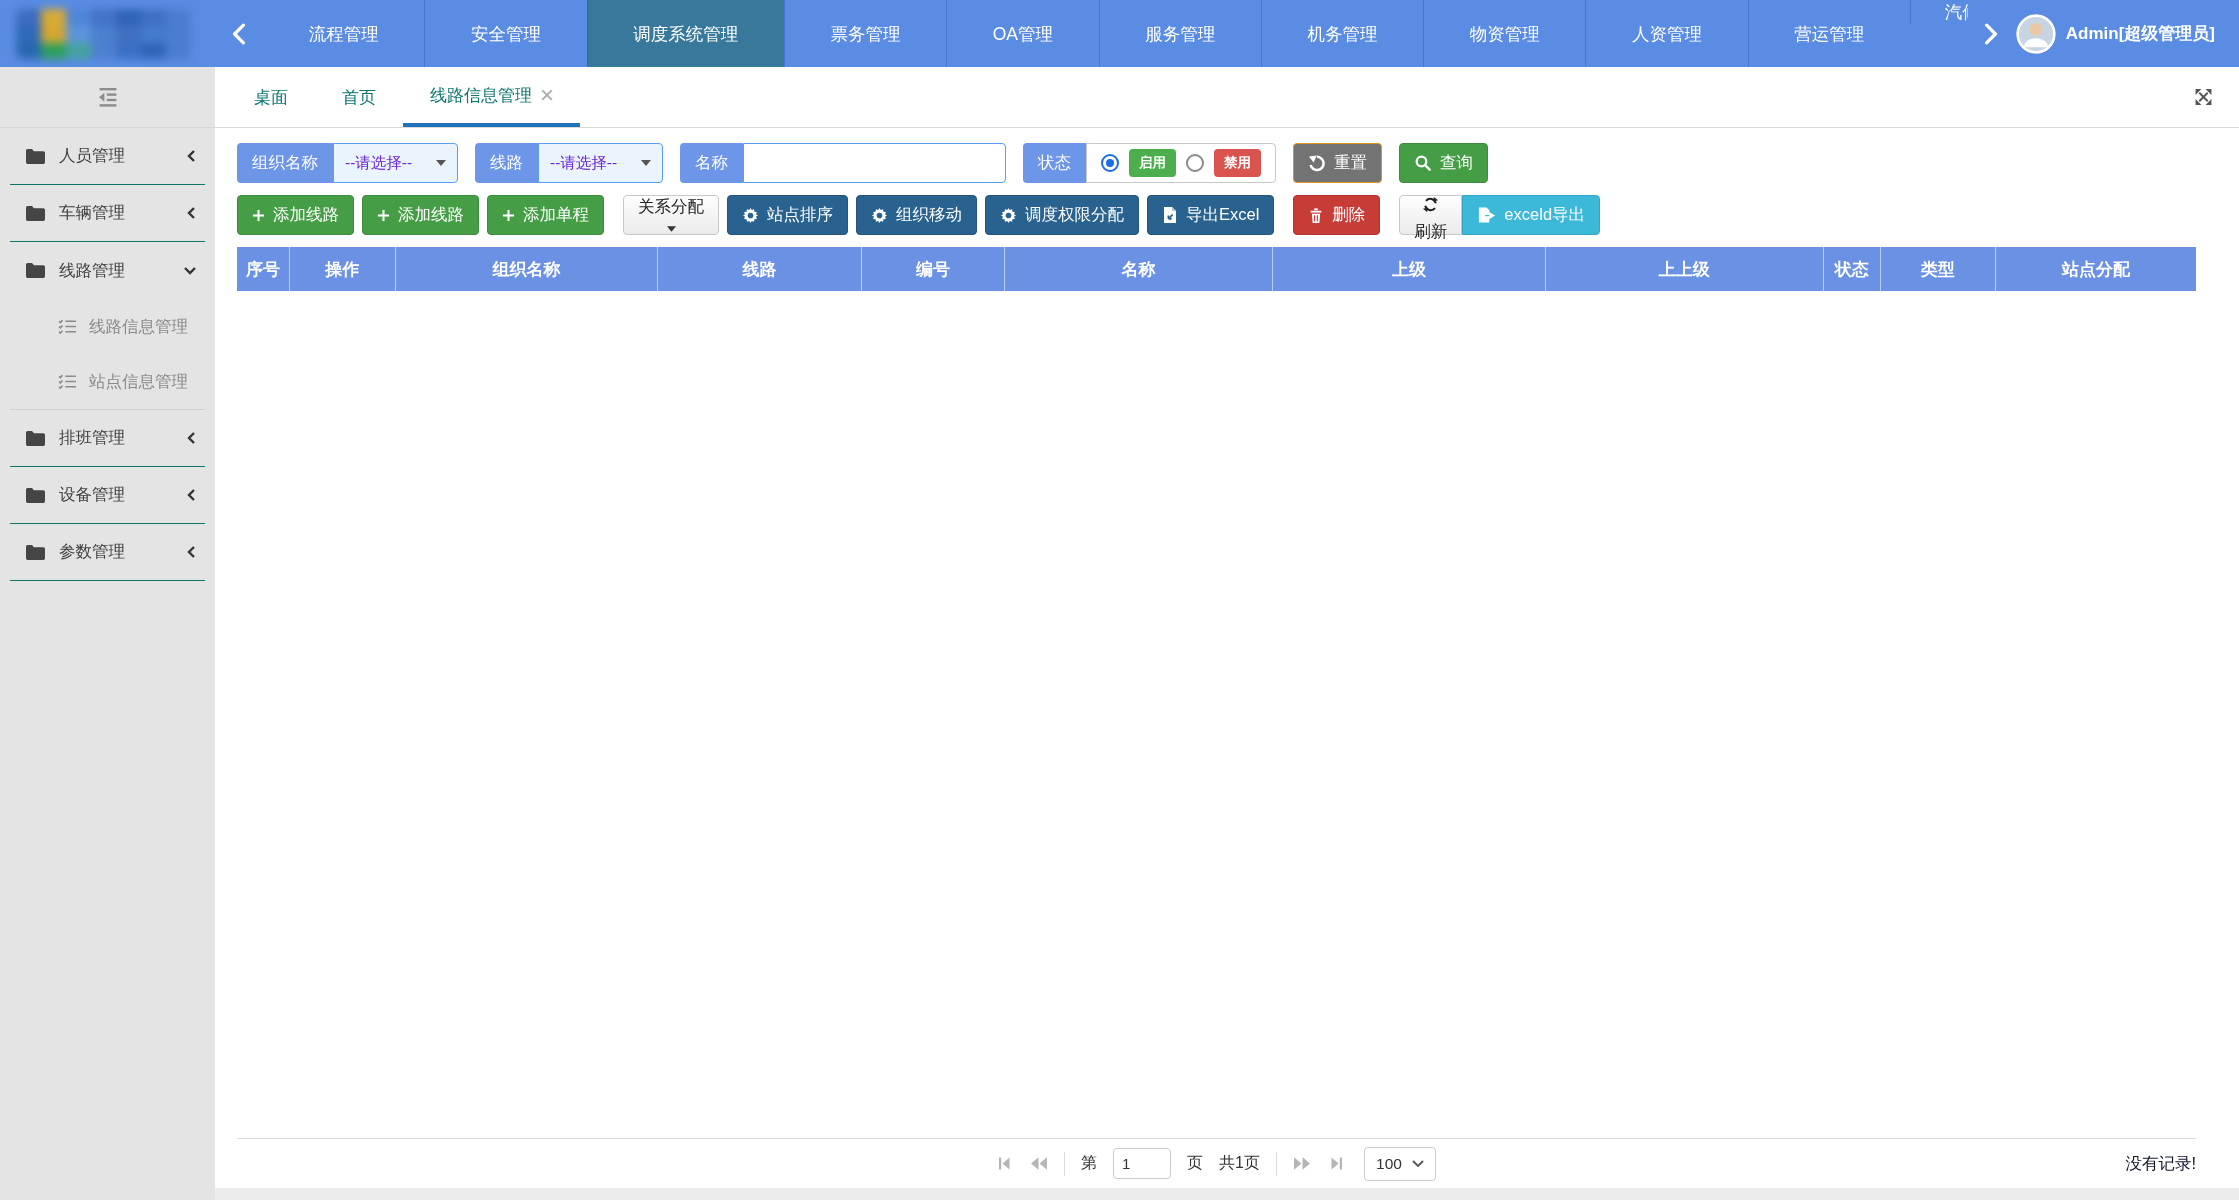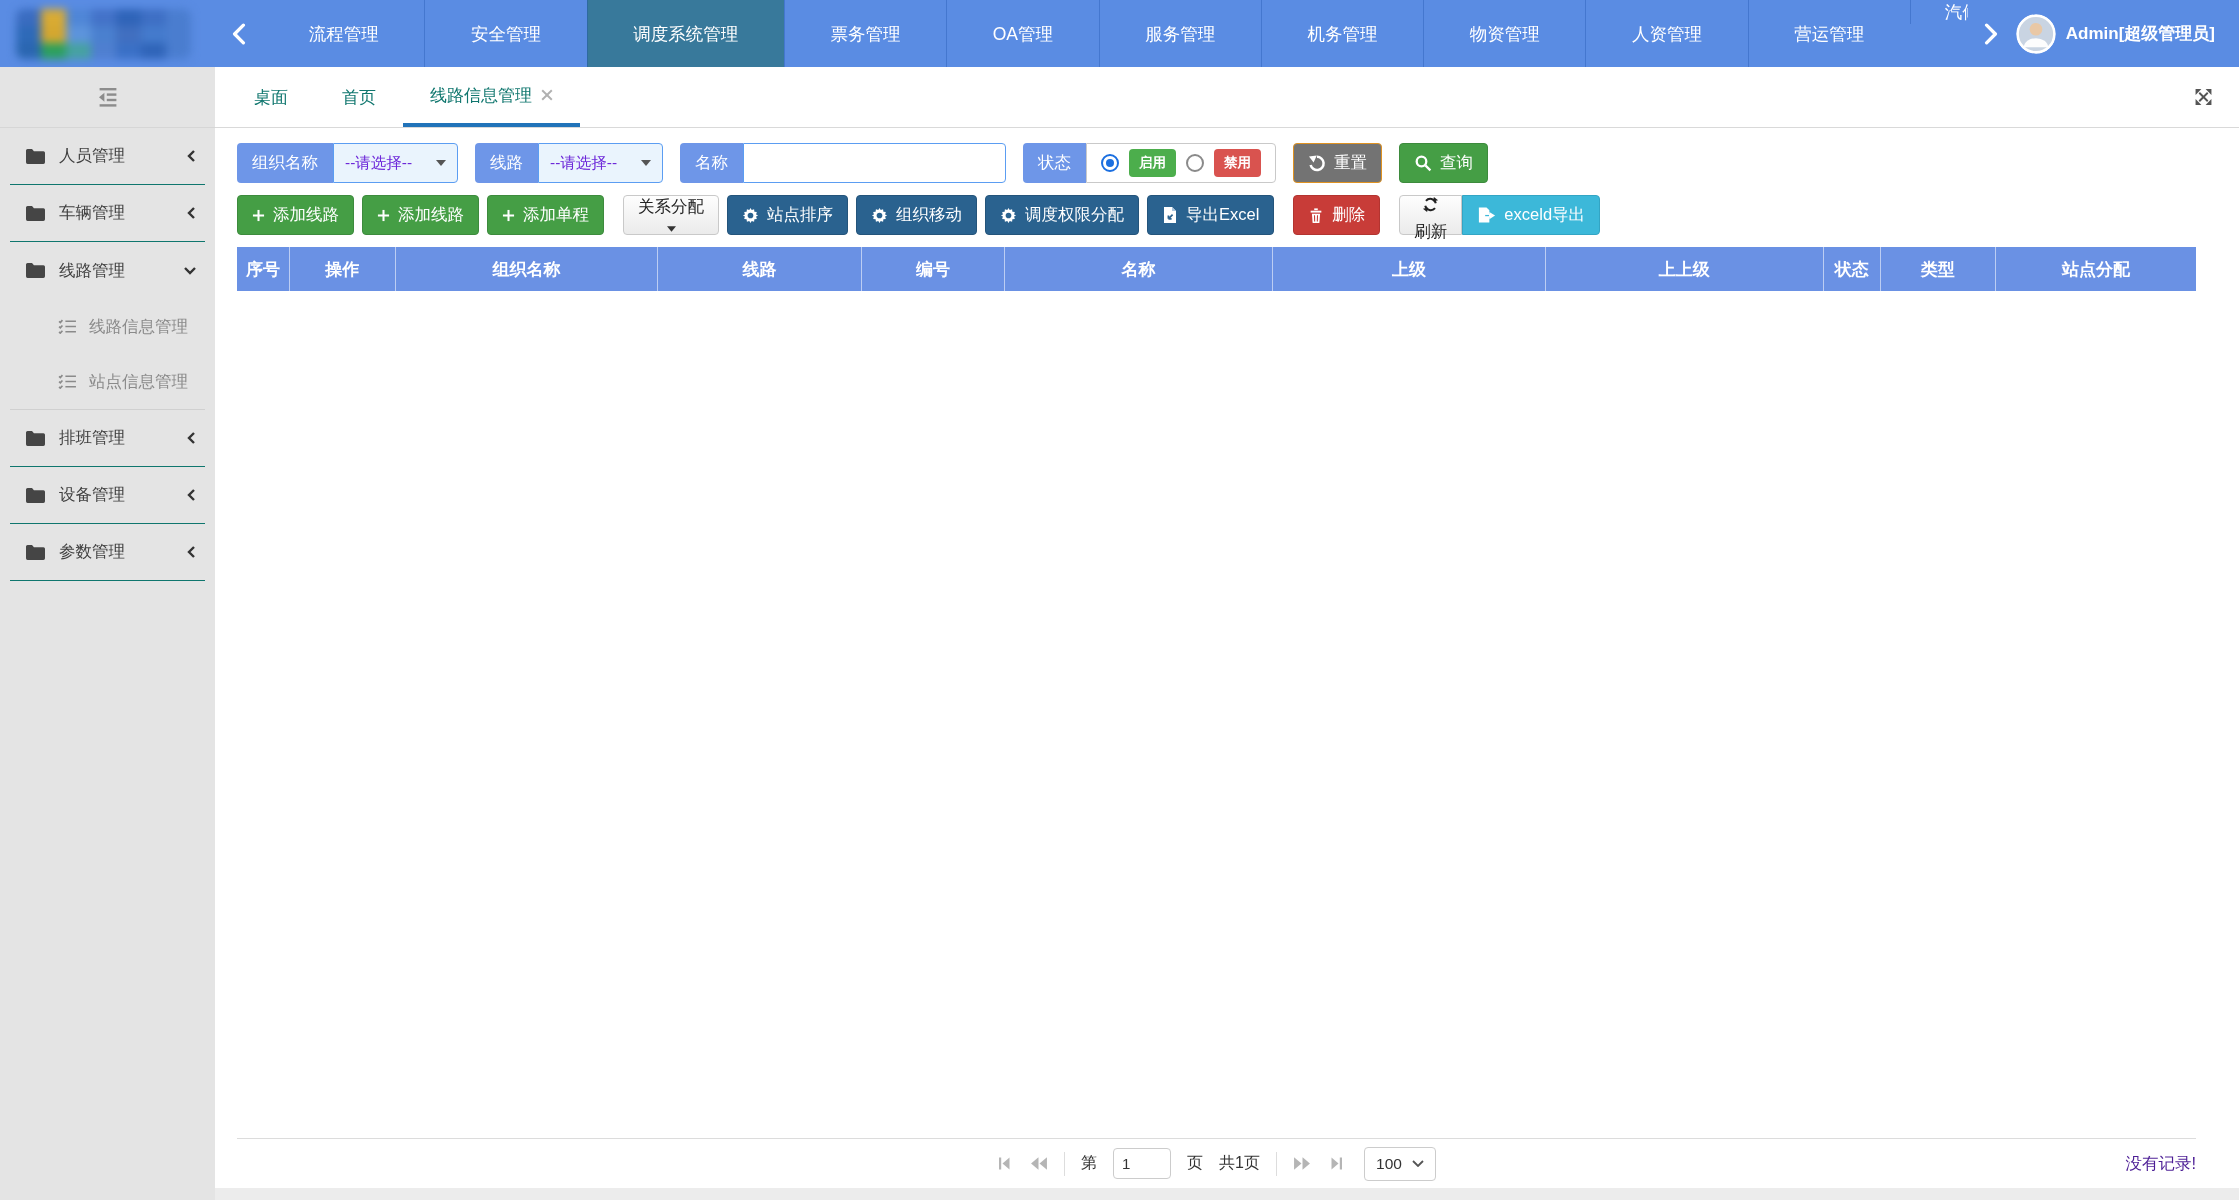--- a/index.html
+++ b/index.html
@@ -80,21 +80,21 @@
   .th:last-child { border-right:none; }
   .tbody { flex:1; background:#fff; }
 
   .pagebar { flex:0 0 50px; border-top:1px solid #dcdcdc; display:flex; align-items:center; justify-content:center; gap:16px; position:relative; }
   .pgbtn { cursor:pointer; display:flex; align-items:center; }
   .pg-sep { width:1px; height:24px; background:#ddd; }
   .pg-text { font-size:16px; color:#333; }
   .page-input { width:58px; height:31px; border:1px solid #ccc; border-radius:4px; padding:0 8px; font-size:15px; color:#333; outline:none; }
   .size-select { height:34px; border:1px solid #ccc; border-radius:4px; display:flex; align-items:center; gap:10px; padding:0 11px;
      font-size:15.5px; color:#333; cursor:pointer; margin-left:4px; }
-  .empty-note { position:absolute; right:0; font-size:16.5px; color:#4c1d95; }
+  .empty-note { position:absolute; right:0; font-size:16.5px; color:#0f172a; }
   .bottom-strip { flex:0 0 12px; background:#ececec; }
 </style>
 </head>
 <body>
 
 <div class="navbar">
   <div class="logo">
       <div class="logo-art">
         <i></i>
       </div>

